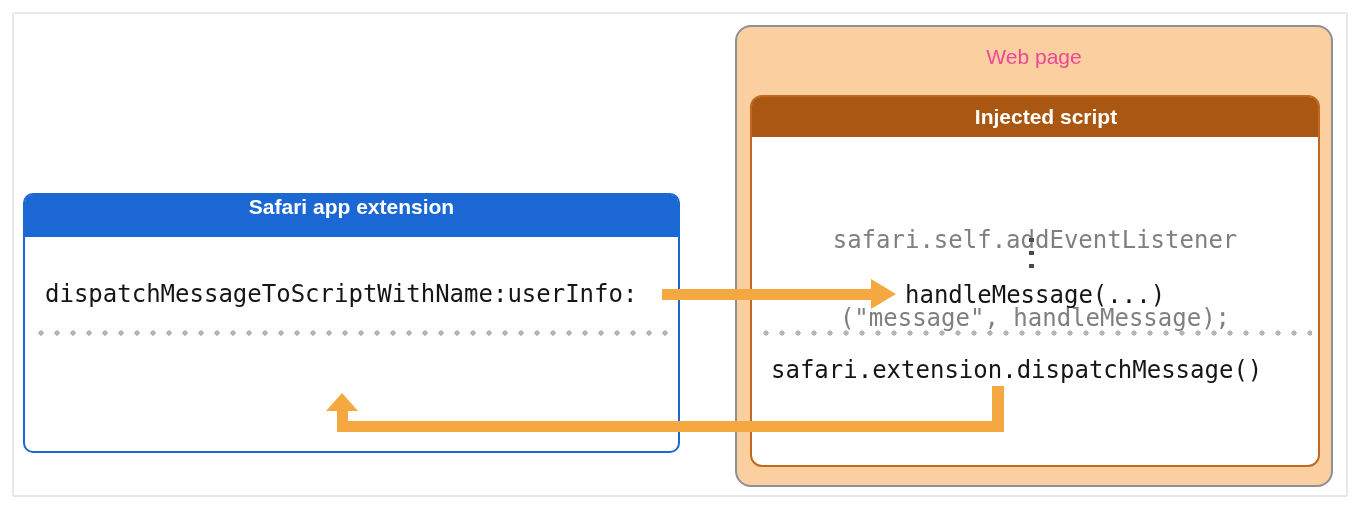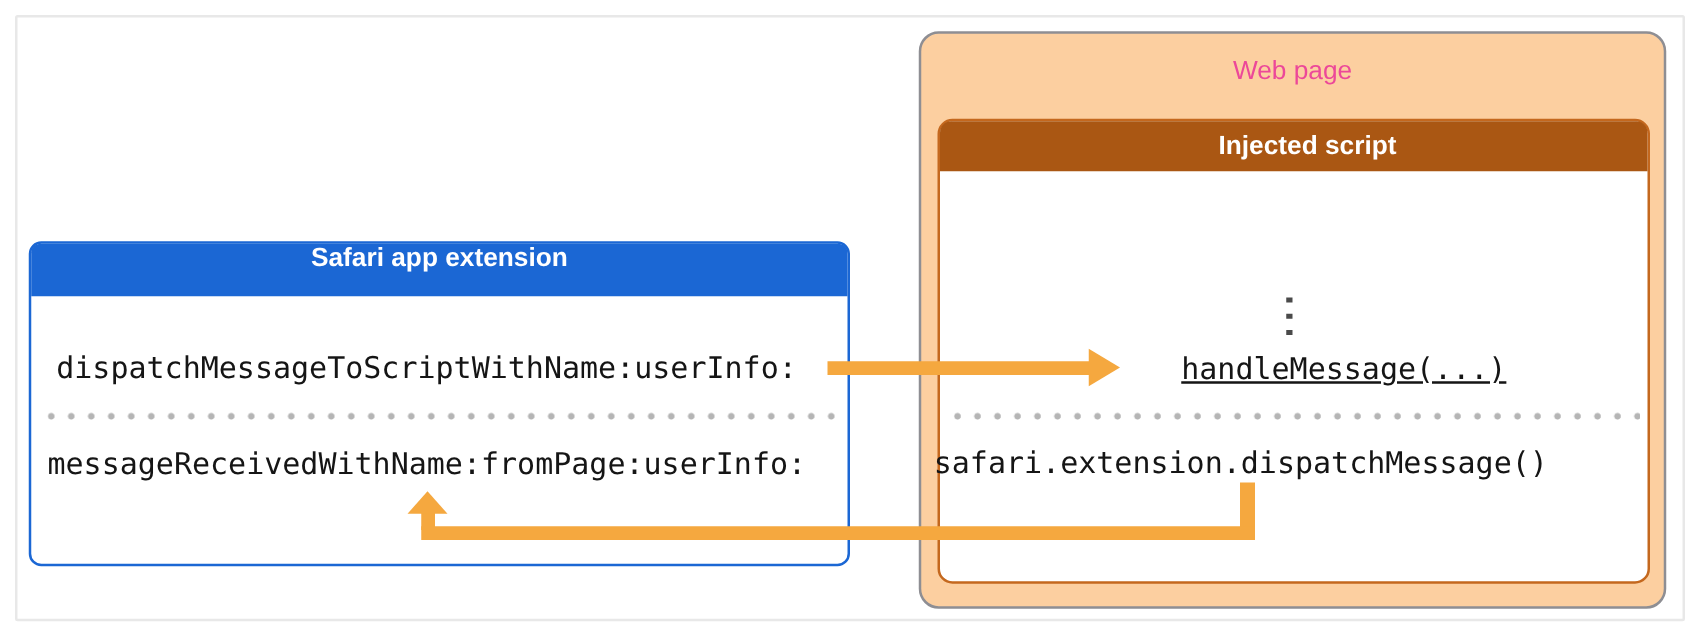--- a/index.html
+++ b/index.html
@@ -52,22 +52,22 @@
     display:flex; align-items:center; justify-content:center;
     color:#fff; font-weight:bold; font-size:21px;padding-left:22px;
   }
   .code-gray {
     position:absolute; left:752px; top:175px; width:566px; text-align:center;
     font-family:"DejaVu Sans Mono", monospace; font-size:24px; line-height:26px;
     color:#7F7F7F; white-space:pre;
   }
   .vdots { position:absolute; left:1029px; top:238px; display:flex; flex-direction:column; gap:9px; }
   .vdots span { width:5px; height:4px; background:#4a4a4a; }
-  .handler  { left:945px; top:281px; line-height:28px;text-decoration:underline; }
-  .dispatch { left:747px; top:356px; line-height:28px; }
+  .handler  { left:905px; top:281px; line-height:28px; }
+  .dispatch { left:771px; top:356px; line-height:28px; }
   
   .seg { position:absolute; background:#F5A83F; }
   .a1-shaft { left:662px; top:289px; width:210px; height:11px; }
   .a1-head {
     position:absolute; left:871px; top:279px; width:0; height:0;
     border-left:25px solid #F5A83F; border-top:15px solid transparent; border-bottom:15px solid transparent;
   }
   .a2-right-leg { left:992px; top:386px; width:12px; height:41px; }
   .a2-shaft     { left:337px; top:421px; width:667px; height:11px; }
   .a2-left-leg  { left:337px; top:410px; width:11px; height:14px; }
@@ -82,29 +82,32 @@
 <div class="canvas">
   <div class="frame"></div>
 
   <div class="left-box">
     <div class="left-header">
       <span>Safari app extension</span>
     </div>
   </div>
   <div class="code m-top">dispatchMessageToScriptWithName:userInfo:</div>
   <div class="dotline dot-left"></div>
-  <div class="code m-bottom">messageReceivedWithName:fromPage:userInfo:</div>
 
   <div class="right-box"></div>
   <div class="right-title">Web page</div>
 
   <div class="inner-box">
     <div class="inner-header">
       <span>Injected script</span>
     </div>
+  </div>
+  <div class="code-gray">
+    <div>safari.self.addEventListener</div>
+    <div>("message", handleMessage);</div>
   </div>
   <div class="vdots">
     <span></span>
       <span></span>
       <span></span>
   </div>
   <div class="code handler">handleMessage(...)</div>
   <div class="dotline dot-right"></div>
   <div class="code dispatch">safari.extension.dispatchMessage()</div>
 

